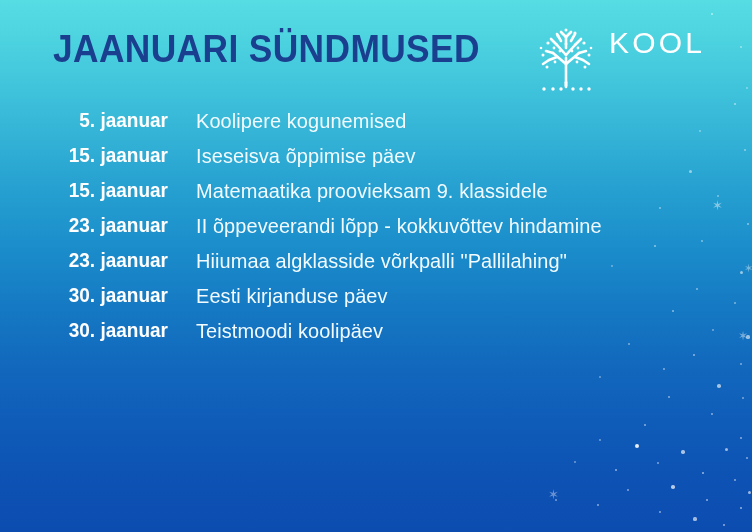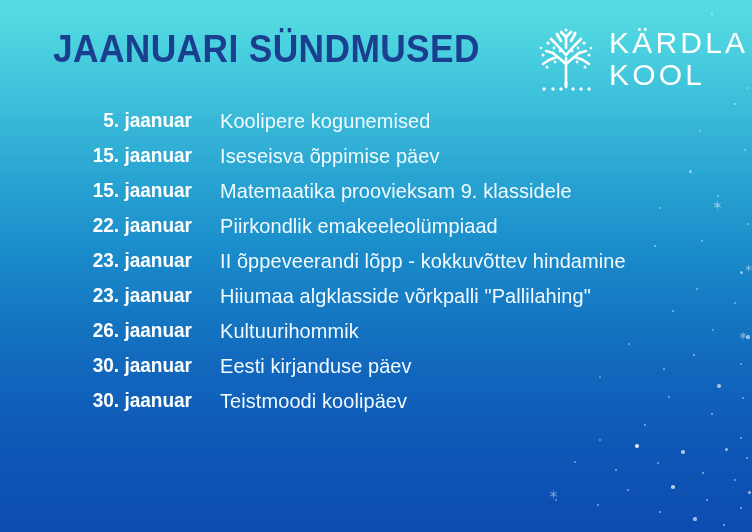--- a/index.html
+++ b/index.html
@@ -97,21 +97,20 @@
     line-height: 32px;
     white-space: nowrap;
   }
 
   
   .events {
     position: absolute;
     left: 0;
     top: 103px;
     width: 693px;
-    margin-left: 24px;
   }
   .event-row {
     position: relative;
     height: 35px;
     display: flex;
     align-items: center;
   }
   .event-date {
     width: 168px;
     text-align: right;
@@ -253,56 +252,47 @@
             <circle cx="26" cy="65" r="1.7"></circle>
             <circle cx="34" cy="65" r="1.7"></circle>
             <circle cx="46" cy="65" r="1.7"></circle>
             <circle cx="54" cy="65" r="1.7"></circle>
             <circle cx="62" cy="65" r="1.7"></circle>
             <rect x="37.6" y="57" width="2.8" height="6" rx="1.2"></rect>
           </g>
         </svg>
       </div>
       <div class="logo-text">
-        <div class="logo-line">KÄRDLA</div>
         <div class="logo-line">KOOL</div>
       </div>
     </div>
   </div>
 
   <div class="events" id="event-list">
       <div class="event-row">
         <div class="event-date">5. jaanuar</div>
         <div class="event-title">Koolipere kogunemised</div>
       </div>
       <div class="event-row">
         <div class="event-date">15. jaanuar</div>
         <div class="event-title">Iseseisva õppimise päev</div>
       </div>
       <div class="event-row">
         <div class="event-date">15. jaanuar</div>
         <div class="event-title">Matemaatika proovieksam 9. klassidele</div>
       </div>
       <div class="event-row">
-        <div class="event-date">22. jaanuar</div>
-        <div class="event-title">Piirkondlik emakeeleolümpiaad</div>
-      </div>
-      <div class="event-row">
         <div class="event-date">23. jaanuar</div>
         <div class="event-title">II õppeveerandi lõpp - kokkuvõttev hindamine</div>
       </div>
       <div class="event-row">
         <div class="event-date">23. jaanuar</div>
         <div class="event-title">Hiiumaa algklasside võrkpalli "Pallilahing"</div>
       </div>
       <div class="event-row">
-        <div class="event-date">26. jaanuar</div>
-        <div class="event-title">Kultuurihommik</div>
-      </div>
-      <div class="event-row">
         <div class="event-date">30. jaanuar</div>
         <div class="event-title">Eesti kirjanduse päev</div>
       </div>
       <div class="event-row">
         <div class="event-date">30. jaanuar</div>
         <div class="event-title">Teistmoodi koolipäev</div>
       </div>
     </div>
 
 </div>

